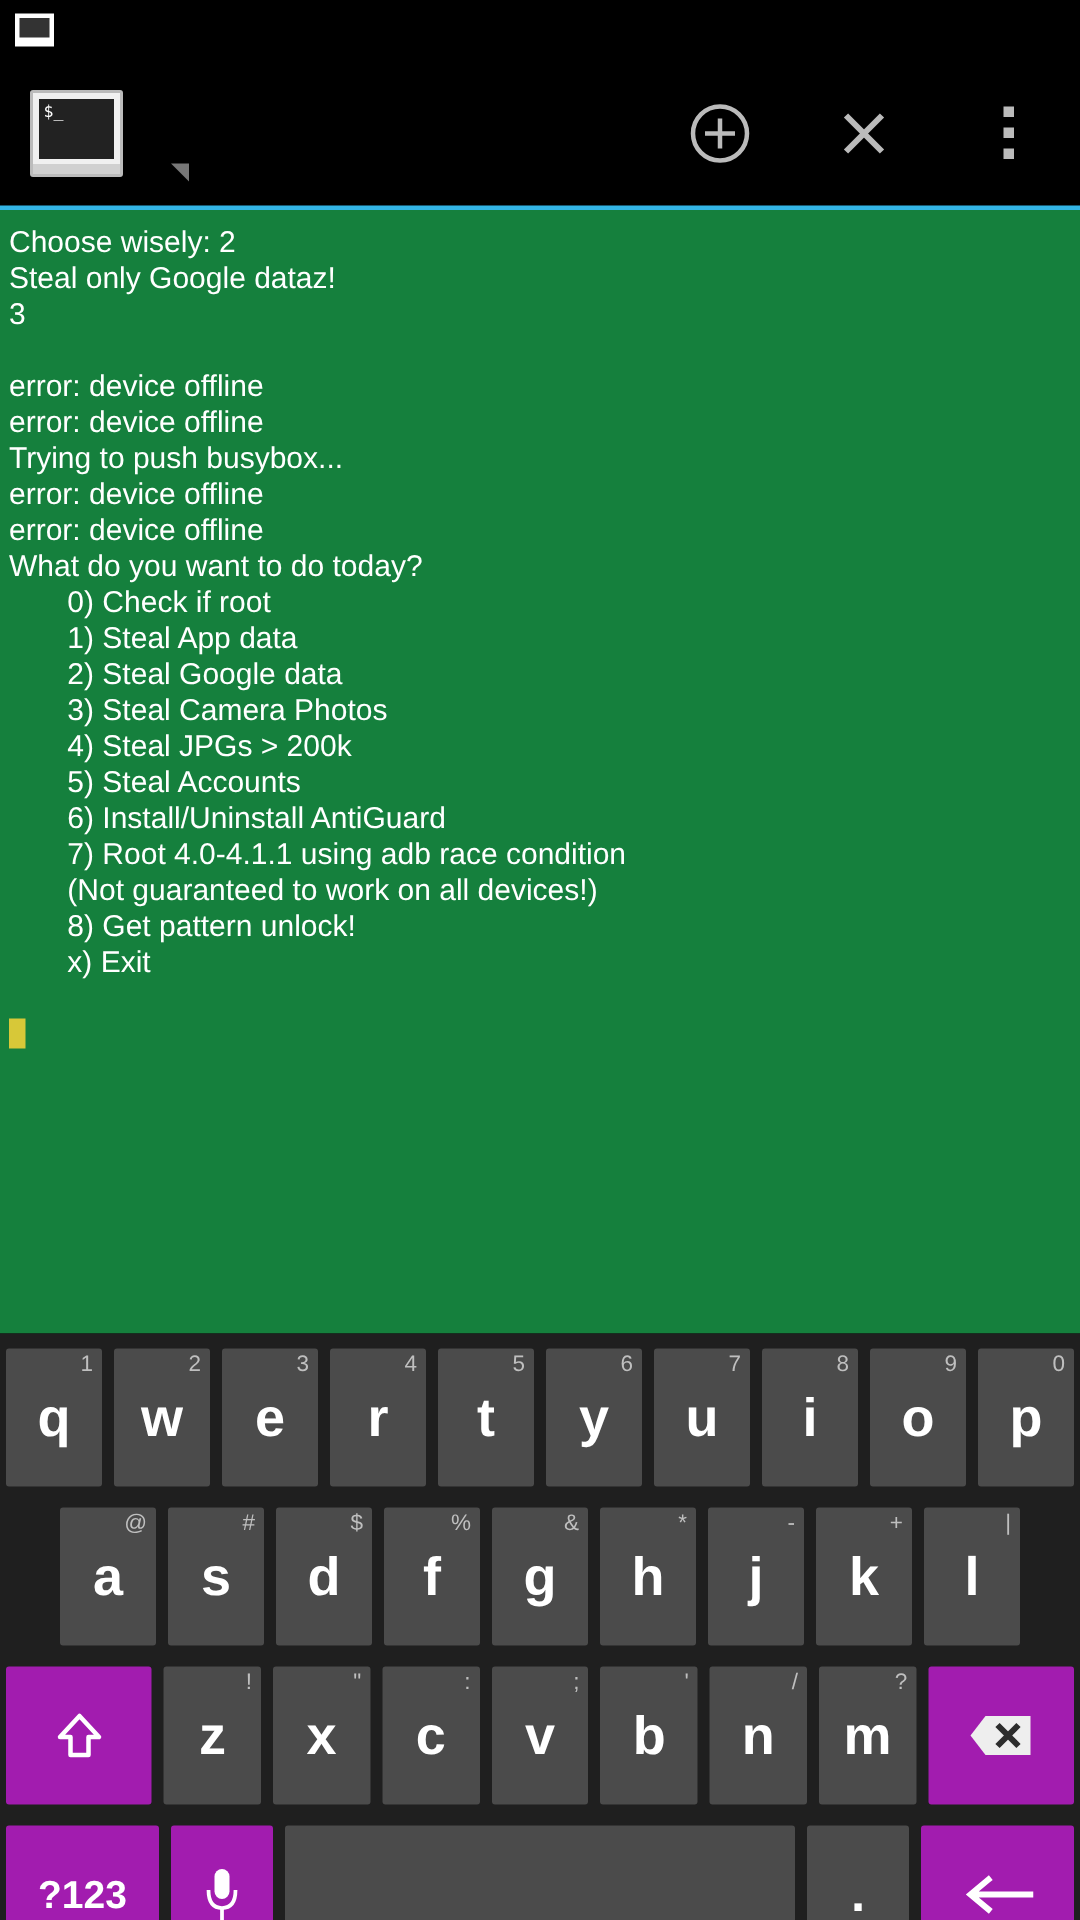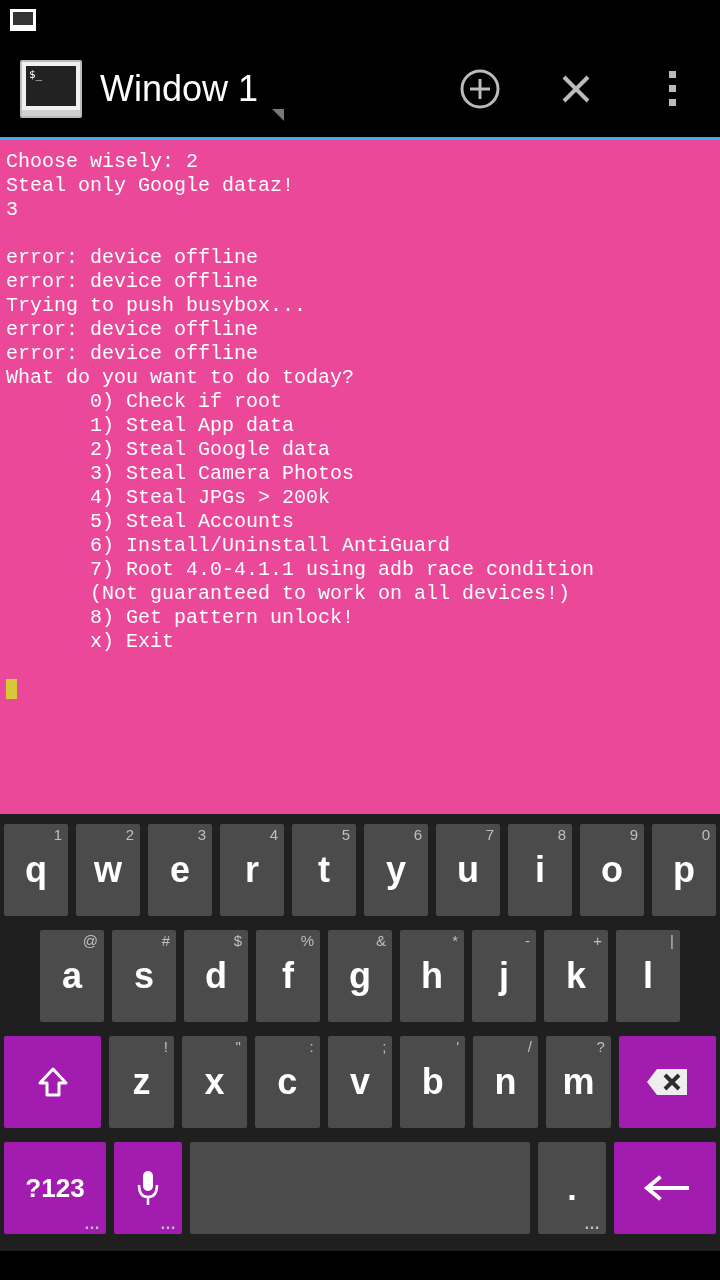--- a/index.html
+++ b/index.html
@@ -61,27 +61,27 @@
     gap: 48px;
     padding-right: 12px;
   }
   .icon-btn { width: 48px; height: 48px; display: flex; align-items: center; justify-content: center; }
   .icon-btn svg { stroke: #bbb; fill: none; }
   .overflow-dots { display: flex; flex-direction: column; gap: 7px; }
   .overflow-dots span { width: 7px; height: 7px; background: #bbb; }
 
   
   .terminal {
-    background: #ec4899;
+    background: #15803d;
     color: #fff;
-    font-family: Liberation Mono, monospace;
+    font-family: Liberation Sans, sans-serif;
     font-size: 20px;
     line-height: 24px;
     padding: 10px 6px 6px 6px;
-    height: 674px;
+    height: 749px;
     white-space: pre;
     overflow: hidden;
   }
   .cursor {
     display: inline-block;
     width: 11px; height: 20px;
     background: #d7c838;
     vertical-align: text-bottom;
     margin-bottom: 2px;
   }
@@ -160,21 +160,20 @@
   <div class="status-left">
     <div class="notif-term"></div>
   </div>
 </div>
 
 <div class="app-header">
   <div class="app-icon">
     <div class="app-icon-inner"></div>
     <div class="app-icon-prompt">$_</div>
   </div>
-  <div class="app-title">Window 1</div>
   <div class="header-dropdown"></div>
   <div class="header-actions">
     <div class="icon-btn">
       <svg width="44" height="44" viewBox="0 0 44 44">
           <circle cx="22" cy="22" r="18" stroke-width="3"></circle>
           <path d="M22 12 V32 M12 22 H32" stroke-width="3"></path>
         </svg>
     </div>
     <div class="icon-btn">
       <svg width="40" height="40" viewBox="0 0 40 40">

